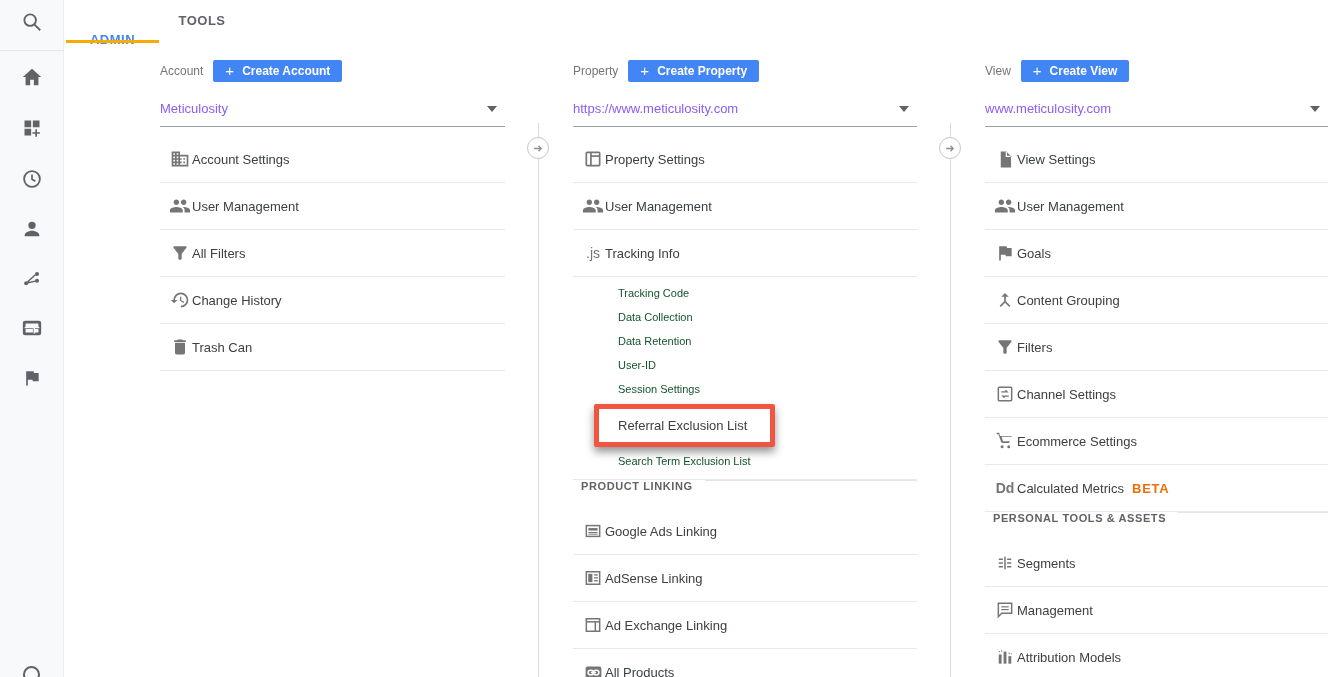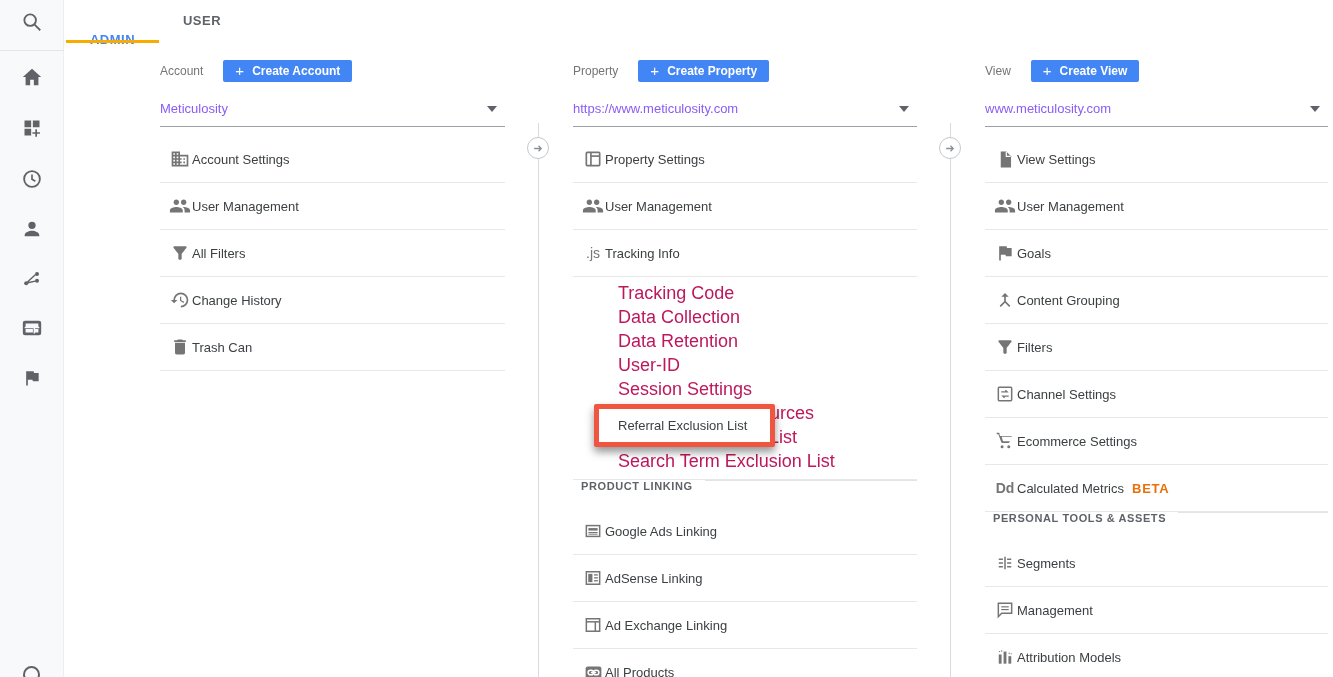--- a/index.html
+++ b/index.html
@@ -21,39 +21,39 @@
   .tab { position:absolute; top:0; height:40px; display:flex; align-items:center; justify-content:center;
          font-size:13px; font-weight:bold; letter-spacing:.5px; cursor:pointer; }
   .tab-admin { left:2px; width:93px; color:#4285f4;margin-top:19px; }
   .tab-user  { left:95px; width:86px; color:#5f6368; }
   .tab-underline { position:absolute; left:2px; top:40px; width:93px; height:3px; background:#f9ab00; }
   
   .col { position:absolute; top:56px; }
   .col-account  { left:160px; width:345px; }
   .col-property { left:573px; width:344px; }
   .col-view     { left:985px; width:343px; }
-  .col-header { display:flex; align-items:center; gap:20px; height:22px; margin-top:4px; }
+  .col-header { display:flex; align-items:center; gap:10px; height:22px; margin-top:4px; }
   .col-label { font-size:12px; color:#757575; }
   .create-btn { display:inline-flex; align-items:center; gap:8px; height:22px; padding:0 12px;
                 background:#4285f4; color:#fff; font-size:12px; font-weight:bold; border:none;
                 border-radius:2px; cursor:pointer; font-family:inherit; }
   .create-btn .plus { font-size:15px; font-weight:normal; line-height:1; position:relative; top:-1px; }
   .selector { position:relative; margin-top:19px; padding:0 22px 10px 0; border-bottom:1px solid #9aa0a6;
               font-size:13px; color:#8b5cf6; cursor:pointer; white-space:nowrap; }
   .caret { position:absolute; right:8px; top:5px; width:0; height:0;
            border-left:5px solid transparent; border-right:5px solid transparent; border-top:6px solid #5f6368; }
   .list { margin-top:9px; }
   .row { height:47px; display:flex; align-items:center; gap:0; padding-left:8px;
          border-bottom:1px solid #e8e8e8; font-size:13px; color:#3c4043; cursor:pointer; }
   .ricon { width:24px; min-width:24px; height:24px; color:#757575; display:flex;
            align-items:center; justify-content:center; }
   .ricon svg { display:block; }
   .text-icon { font-size:13px; font-weight:bold; color:#757575; letter-spacing:0; }
   .sublist { padding:4px 0 6px 45px; }
-  .subrow { height:24px; line-height:24px; font-size:18px; color:#be185d; cursor:pointer; white-space:nowrap; }
+  .subrow { height:24px; line-height:24px; font-size:11px; color:#14532d; cursor:pointer; white-space:nowrap; }
   .sec-divider { height:1px; background:#e8e8e8; }
   .sec-heading { height:28px; display:flex; align-items:flex-start; padding-left:8px;
                  font-size:11px; font-weight:bold; color:#5f6368; letter-spacing:.6px; white-space:nowrap; }
   .sec-line { flex:1; height:1px; background:#e4e4e4; margin-left:12px; }
   .beta { font-size:13px; font-weight:bold; color:#e8710a; letter-spacing:.8px; margin-left:8px; }
   
   .vsep { position:absolute; top:123px; bottom:0; width:1px; background:#d8dbde; z-index:0; }
   .vsep-1 { left:538px; } .vsep-2 { left:950px; }
   .circle-btn { position:absolute; top:137px; width:22px; height:22px; border-radius:50%;
                 background:#fff; border:1px solid #c6c9cc; color:#8a8f94; z-index:3;
@@ -120,21 +120,21 @@
   <div class="rail-icon" style="top:366px">
     <svg width="20" height="20" viewBox="0 0 24 24" fill="currentColor">
         <path d="M14.4 6L14 4H5v17h2v-7h5.6l.4 2h7V6z"></path>
       </svg>
   </div>
   <div class="discover"></div>
 </div>
 
 <div class="tabbar">
   <div class="tab tab-admin">ADMIN</div>
-  <div class="tab tab-user">USER</div>
+  <div class="tab tab-user">TOOLS</div>
   <div class="tab-underline"></div>
 </div>
 
 <div class="vsep vsep-1"></div>
 <div class="vsep vsep-2"></div>
 <div class="circle-btn circle-btn-1">
   <svg width="13" height="13" viewBox="0 0 24 24">
       <path d="M4 12h13M12 7l5 5-5 5" fill="none" stroke="currentColor" stroke-width="2.4"></path>
     </svg>
 </div>

